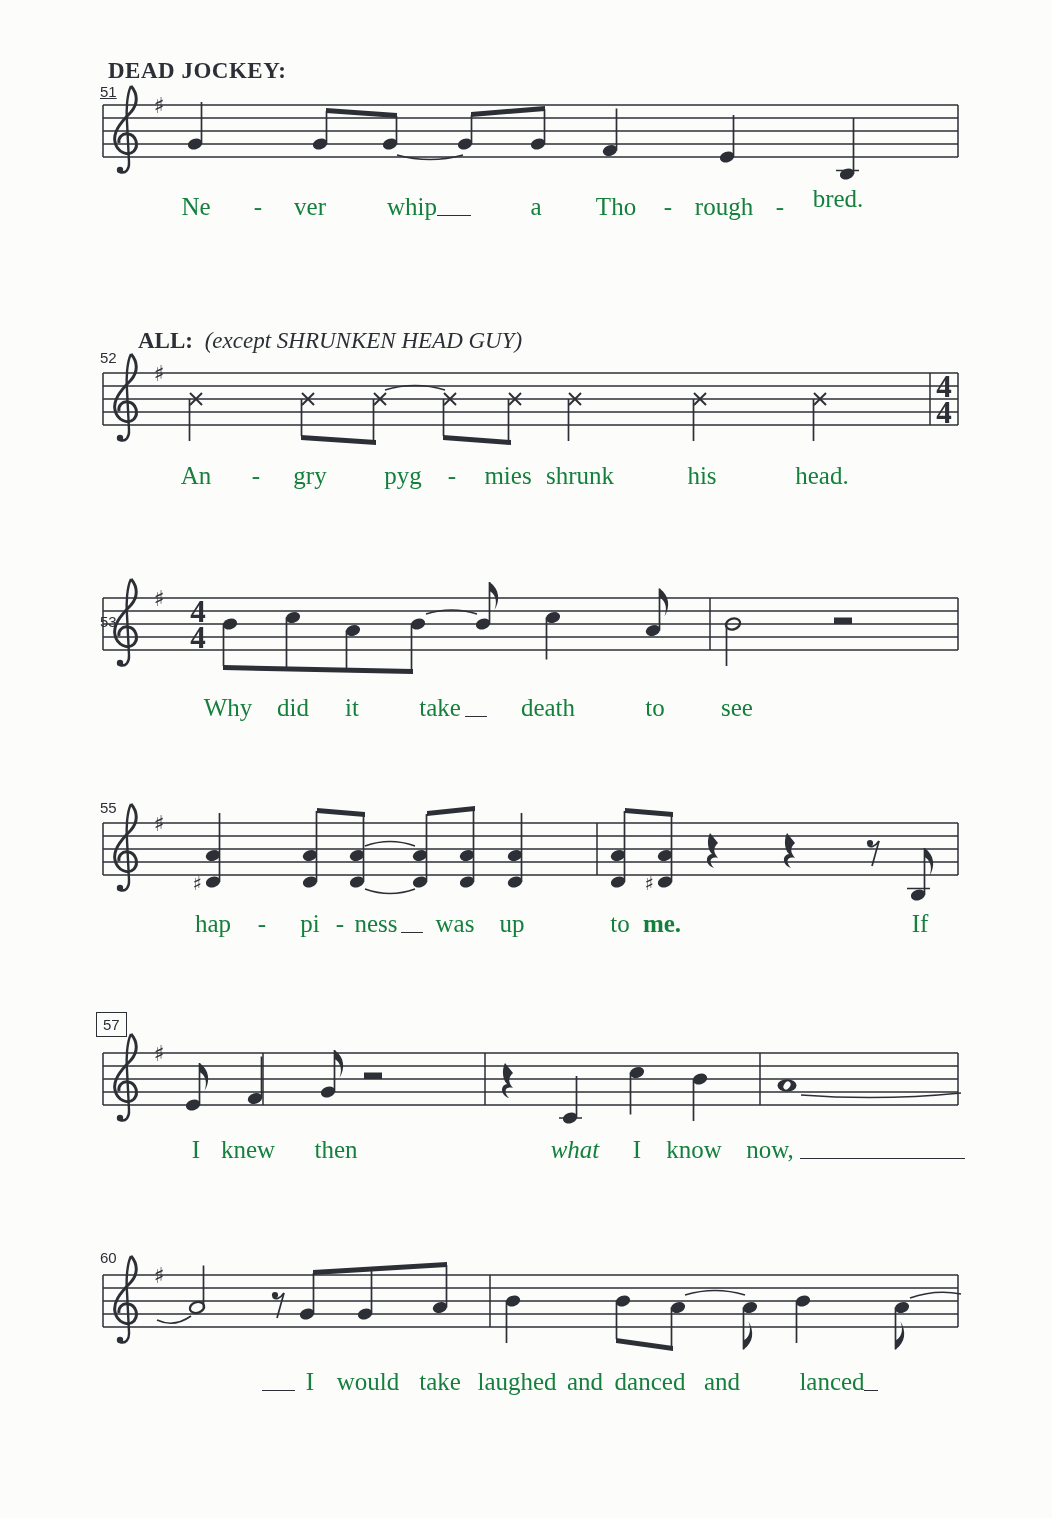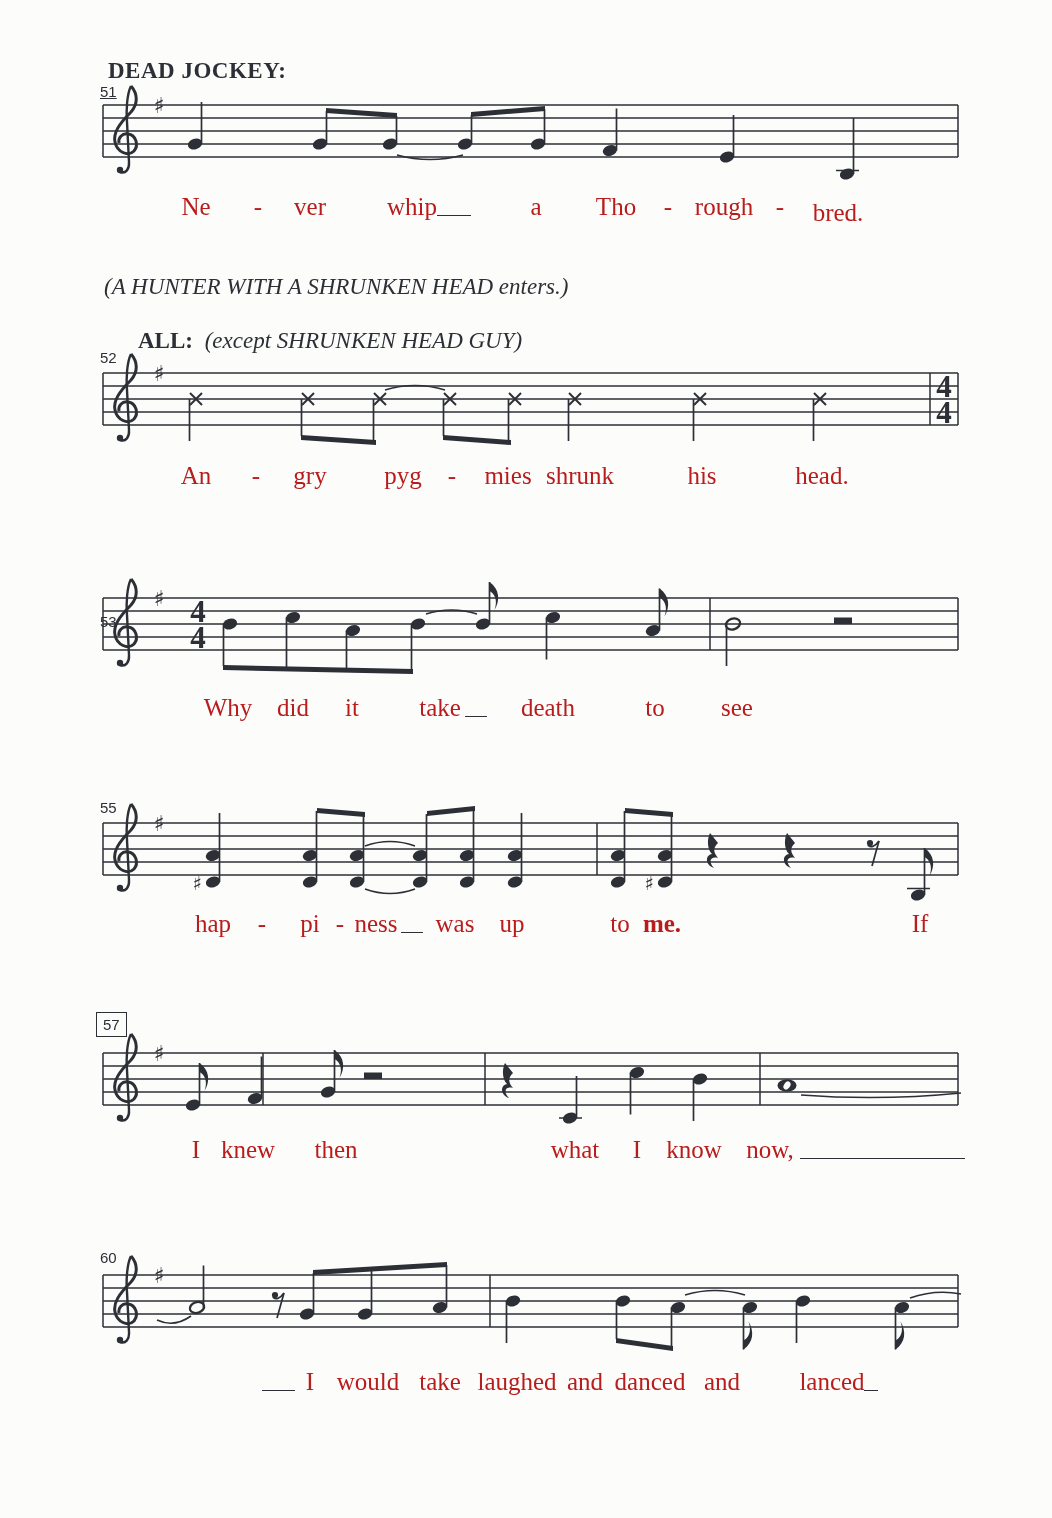--- a/index.html
+++ b/index.html
@@ -12,31 +12,30 @@
   .all-line{position:absolute;left:138px;top:328px;font-size:23px;}
   .all-name{font-weight:bold;}
   .all-qual{font-style:italic;margin-left:6px;}
   .system-svg{position:absolute;left:95px;width:880px;height:140px;}
   .mnum{
     position:absolute;font-family:"Liberation Sans",sans-serif;font-size:15px;
     color:#2c2f36;line-height:1;
   }
   .mnum.boxed{border:1.5px solid #2c2f36;padding:4px 6px;background:#fcfcfa;}
   .lyr{
-    position:absolute;font-size:25px;color:#b91c1c;white-space:nowrap;
+    position:absolute;font-size:25px;color:#15803d;white-space:nowrap;
     transform:translateX(-50%);line-height:1;
   }
   .lyr-ext{position:absolute;height:0;border-bottom:1.7px solid #2c2f36;}
 </style>
 </head>
 <body>
 
 <div class="page">
   <div class="speaker">DEAD JOCKEY:</div>
-  <div class="stage">(A HUNTER WITH A SHRUNKEN HEAD enters.)</div>
   <div class="all-line">
     <span class="all-name">ALL:</span>
     <span class="all-qual">(except SHRUNKEN HEAD GUY)</span>
   </div>
   <div id="score">
       <svg class="system-svg" viewBox="0 0 880 140" style="top: 70px;">
         <line x1="8" y1="35" x2="863" y2="35" stroke="#2c2f36" stroke-width="1.3"></line>
         <line x1="8" y1="48" x2="863" y2="48" stroke="#2c2f36" stroke-width="1.3"></line>
         <line x1="8" y1="61" x2="863" y2="61" stroke="#2c2f36" stroke-width="1.3"></line>
         <line x1="8" y1="74" x2="863" y2="74" stroke="#2c2f36" stroke-width="1.3"></line>
@@ -72,21 +71,21 @@
       <div class="lyr" style="left: 196px; top: 194px;">Ne</div>
       <div class="lyr" style="left: 258px; top: 194px;">-</div>
       <div class="lyr" style="left: 310px; top: 194px;">ver</div>
       <div class="lyr" style="left: 412px; top: 194px;">whip</div>
       <div class="lyr-ext" style="left: 437px; top: 215px; width: 34px;"></div>
       <div class="lyr" style="left: 536px; top: 194px;">a</div>
       <div class="lyr" style="left: 616px; top: 194px;">Tho</div>
       <div class="lyr" style="left: 668px; top: 194px;">-</div>
       <div class="lyr" style="left: 724px; top: 194px;">rough</div>
       <div class="lyr" style="left: 780px; top: 194px;">-</div>
-      <div class="lyr" style="left: 838px; top: 200px;">bred.</div>
+      <div class="lyr" style="left: 838px; top: 186px;">bred.</div>
       <svg class="system-svg" viewBox="0 0 880 140" style="top: 338px;">
         <line x1="8" y1="35" x2="863" y2="35" stroke="#2c2f36" stroke-width="1.3"></line>
         <line x1="8" y1="48" x2="863" y2="48" stroke="#2c2f36" stroke-width="1.3"></line>
         <line x1="8" y1="61" x2="863" y2="61" stroke="#2c2f36" stroke-width="1.3"></line>
         <line x1="8" y1="74" x2="863" y2="74" stroke="#2c2f36" stroke-width="1.3"></line>
         <line x1="8" y1="87" x2="863" y2="87" stroke="#2c2f36" stroke-width="1.3"></line>
         <line x1="8" y1="35" x2="8" y2="87" stroke="#2c2f36" stroke-width="1.5"></line>
         <line x1="835" y1="35" x2="835" y2="87" stroke="#2c2f36" stroke-width="1.5"></line>
         <line x1="863" y1="35" x2="863" y2="87" stroke="#2c2f36" stroke-width="1.5"></line>
         <path d="M 36,16 C 43,24 43,34 36,42 C 24,54 18,63 20,72 C 22,82 33,87 39,81 C 44,75 41,65 33,64 C 27,63 23,68 24,73" stroke="#2c2f36" stroke-width="3" fill="none"></path>
@@ -278,21 +277,21 @@
         <ellipse cx="692" cy="67.5" rx="9.5" ry="6.2" fill="#2c2f36"></ellipse>
         <ellipse cx="692" cy="67.5" rx="4.4" ry="3" fill="#fcfcfa" transform="rotate(-55 692 67.5)"></ellipse>
         <path d="M 706,77 Q 786,83 866,75" stroke="#2c2f36" stroke-width="1.6" fill="none"></path>
         <rect x="269" y="54.5" width="18" height="6.5" fill="#2c2f36"></rect>
         <path d="M 410,45 L 418,55 C 413,60 413,64 418,70 C 410,68 408,74 414,80 C 405,77 405,67 412,66 C 407,61 407,51 410,45 Z" fill="#2c2f36"></path>
       </svg>
       <div class="mnum boxed" style="left: 96px; top: 1012px;">57</div>
       <div class="lyr" style="left: 196px; top: 1137px;">I</div>
       <div class="lyr" style="left: 248px; top: 1137px;">knew</div>
       <div class="lyr" style="left: 336px; top: 1137px;">then</div>
-      <div class="lyr" style="left: 575px; top: 1137px;">what</div>
+      <div class="lyr" style="left: 575px; top: 1137px; font-style: italic;">what</div>
       <div class="lyr" style="left: 637px; top: 1137px;">I</div>
       <div class="lyr" style="left: 694px; top: 1137px;">know</div>
       <div class="lyr" style="left: 770px; top: 1137px;">now,</div>
       <div class="lyr-ext" style="left: 800px; top: 1158px; width: 165px;"></div>
       <svg class="system-svg" viewBox="0 0 880 140" style="top: 1240px;">
         <line x1="8" y1="35" x2="863" y2="35" stroke="#2c2f36" stroke-width="1.3"></line>
         <line x1="8" y1="48" x2="863" y2="48" stroke="#2c2f36" stroke-width="1.3"></line>
         <line x1="8" y1="61" x2="863" y2="61" stroke="#2c2f36" stroke-width="1.3"></line>
         <line x1="8" y1="74" x2="863" y2="74" stroke="#2c2f36" stroke-width="1.3"></line>
         <line x1="8" y1="87" x2="863" y2="87" stroke="#2c2f36" stroke-width="1.3"></line>

